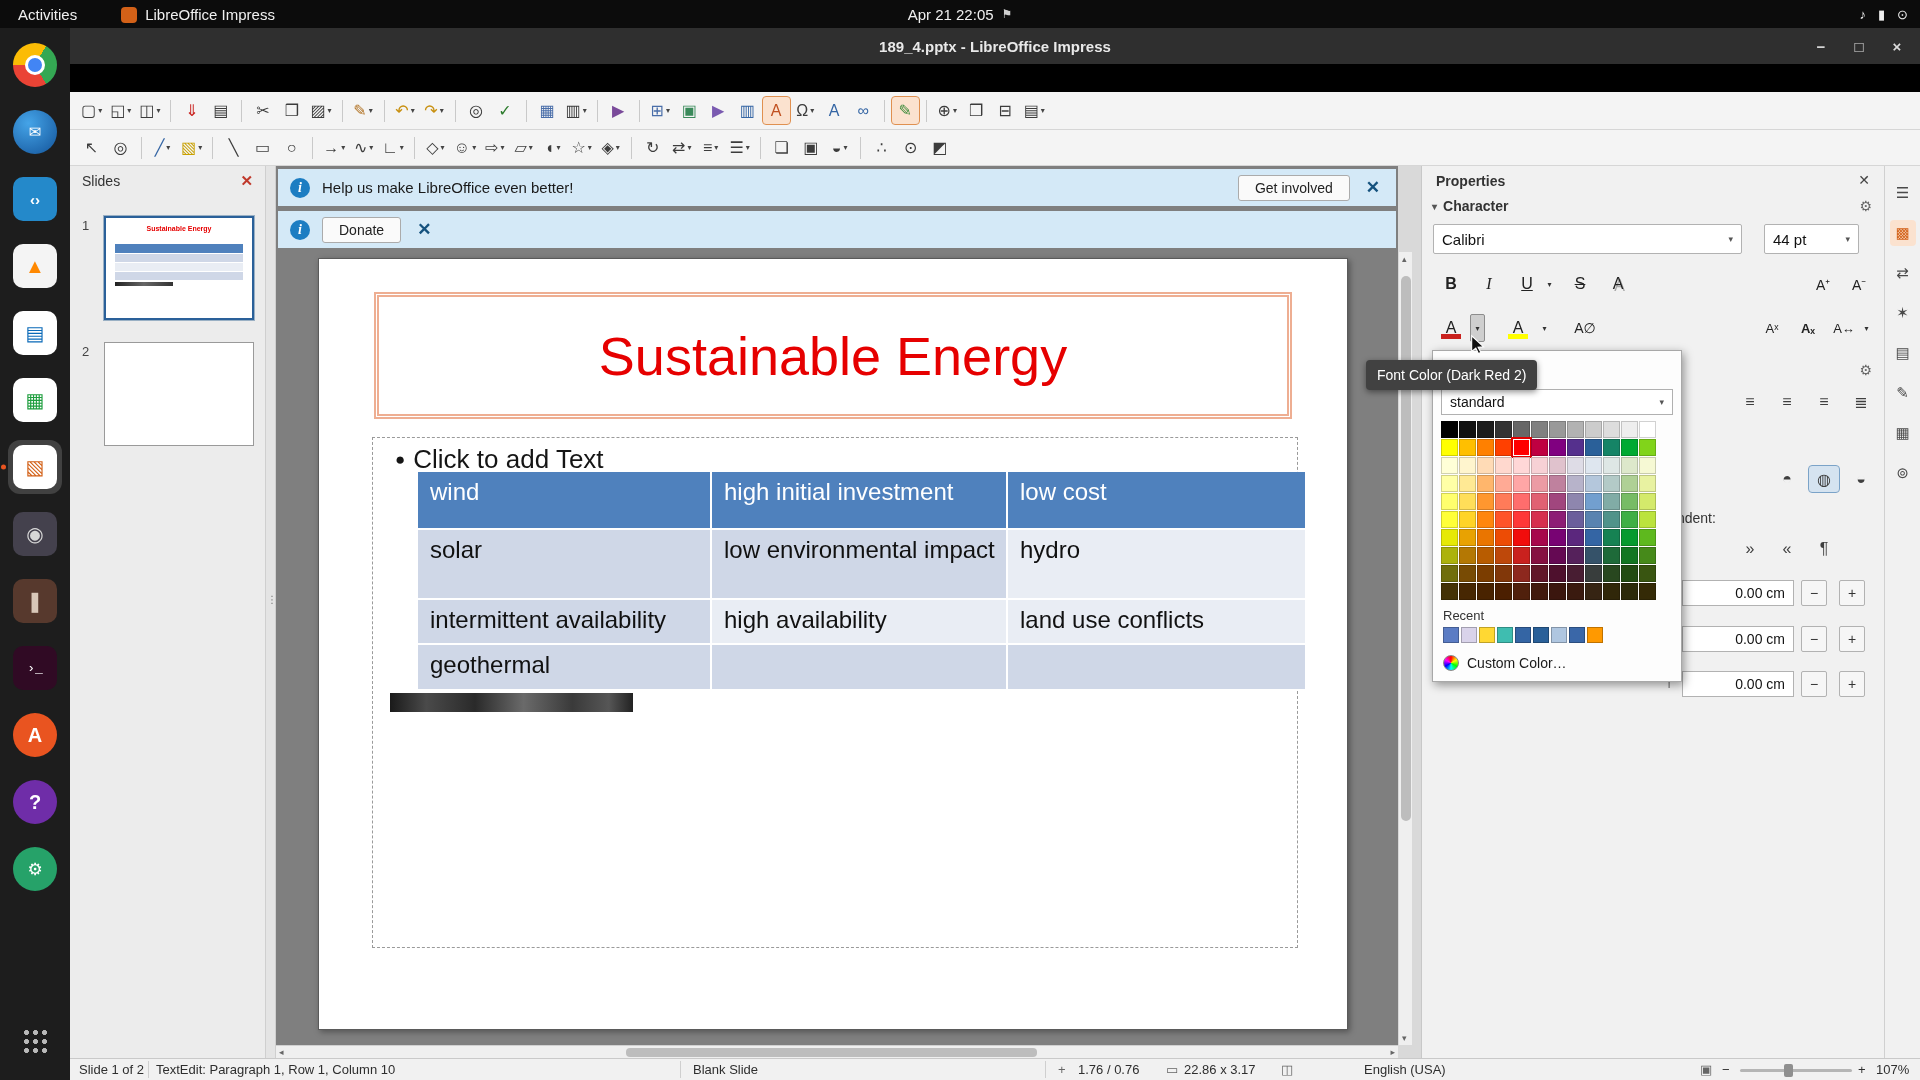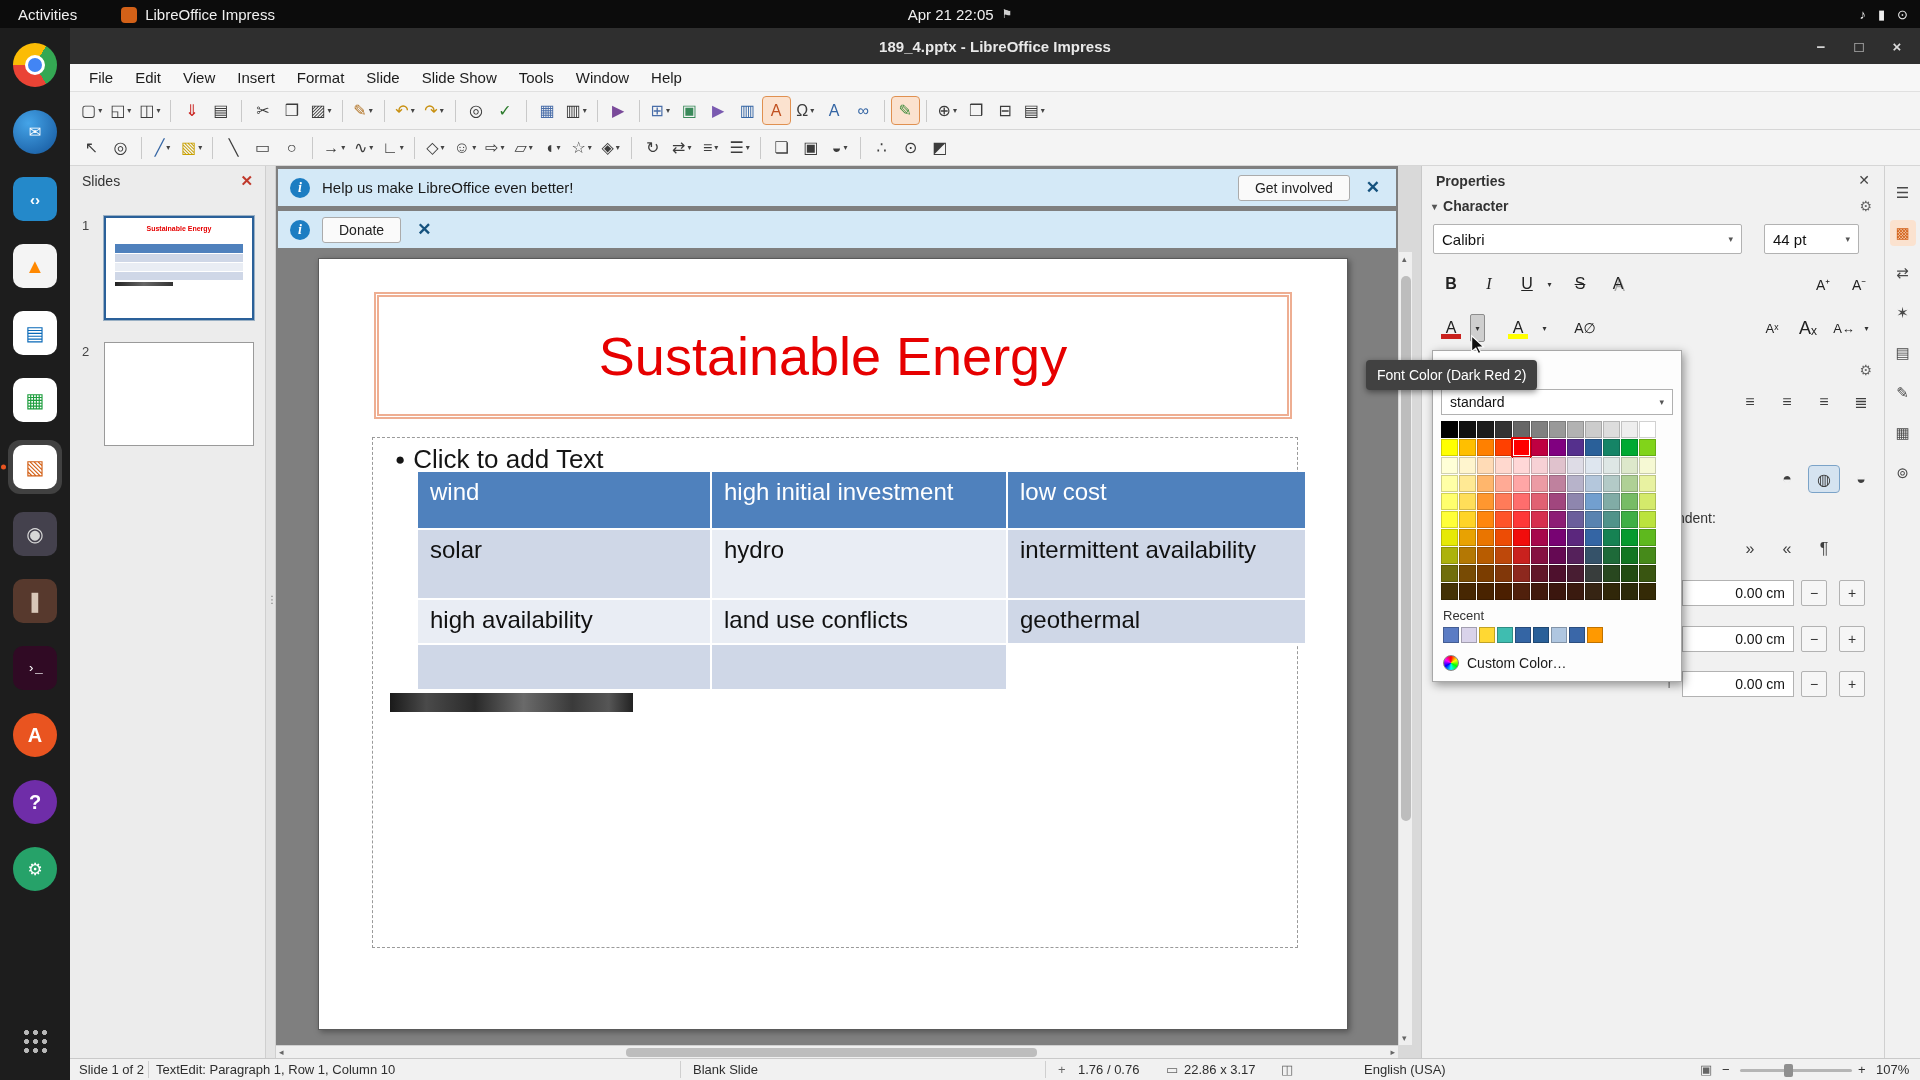--- a/index.html
+++ b/index.html
@@ -300,33 +300,20 @@
   <div class="titlebar">
     <span>189_4.pptx - LibreOffice Impress</span>
     <span class="wbtns">
 
     <span class="wbtn">−</span>
         <span class="wbtn">□</span>
         <span class="wbtn">×</span>
       </span>
   </div>
 
-  <div class="menubar">
-
-  <span class="menu-item">File</span>
-      <span class="menu-item">Edit</span>
-      <span class="menu-item">View</span>
-      <span class="menu-item">Insert</span>
-      <span class="menu-item">Format</span>
-      <span class="menu-item">Slide</span>
-      <span class="menu-item">Slide Show</span>
-      <span class="menu-item">Tools</span>
-      <span class="menu-item">Window</span>
-      <span class="menu-item">Help</span>
-    </div>
 
   <div class="toolbar t1">
 
       <span class="tb-btn">
         <span class="glyph">▢</span>
         <span class="dd">▾</span>
       </span>
 
       <span class="tb-btn">
         <span class="glyph">◱</span>
@@ -739,20 +726,21 @@
           <div class="body-line">
             <span class="bullet">●</span>
             <span>Click to add Text</span>
           </div>
         </div>
         <div class="slide-table">
           <div class="st-cell st-h" style="background: rgb(79, 129, 189);">wind</div>
           <div class="st-cell st-h" style="background: rgb(79, 129, 189);">high initial investment</div>
           <div class="st-cell st-h" style="background: rgb(79, 129, 189);">low cost</div>
           <div class="st-cell" style="background: rgb(207, 215, 231);">solar</div>
+          <div class="st-cell" style="background: rgb(207, 215, 231);">low environmental impact</div>
           <div class="st-cell" style="background: rgb(233, 237, 244);">hydro</div>
           <div class="st-cell" style="background: rgb(207, 215, 231);">intermittent availability</div>
           <div class="st-cell" style="background: rgb(233, 237, 244);">high availability</div>
           <div class="st-cell" style="background: rgb(233, 237, 244);">land use conflicts</div>
           <div class="st-cell" style="background: rgb(207, 215, 231);">geothermal</div>
           <div class="st-cell" style="background: rgb(207, 215, 231);"></div>
           <div class="st-cell" style="background: rgb(207, 215, 231);"></div>
         </div>
         <div class="slide-image"></div>
       </div>
@@ -843,21 +831,21 @@
         </span>
       </div>
       <div class="crow2r">
 
           <span style="display:flex;align-items:center;">
             <span class="cbtn" style="font-size:13px;">Aˣ</span>
 
           </span>
 
           <span style="display:flex;align-items:center;">
-            <span class="cbtn" style="font-size:18px;">Aₓ</span>
+            <span class="cbtn" style="font-size:13px;font-weight:bold;">Aₓ</span>
 
           </span>
 
           <span style="display:flex;align-items:center;">
             <span class="cbtn" style="font-size:13px;">A↔</span>
             <span class="mini-dd">▾</span>
           </span>
         </div>
 
       <div class="p-halign">

